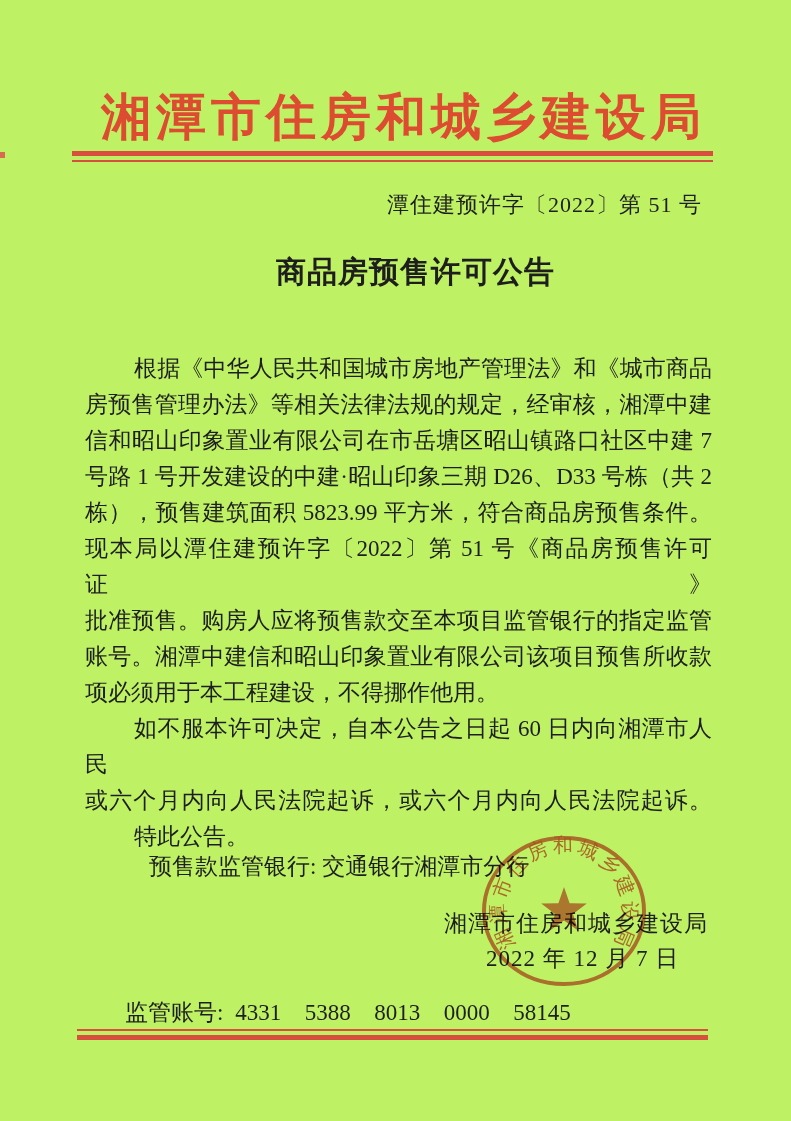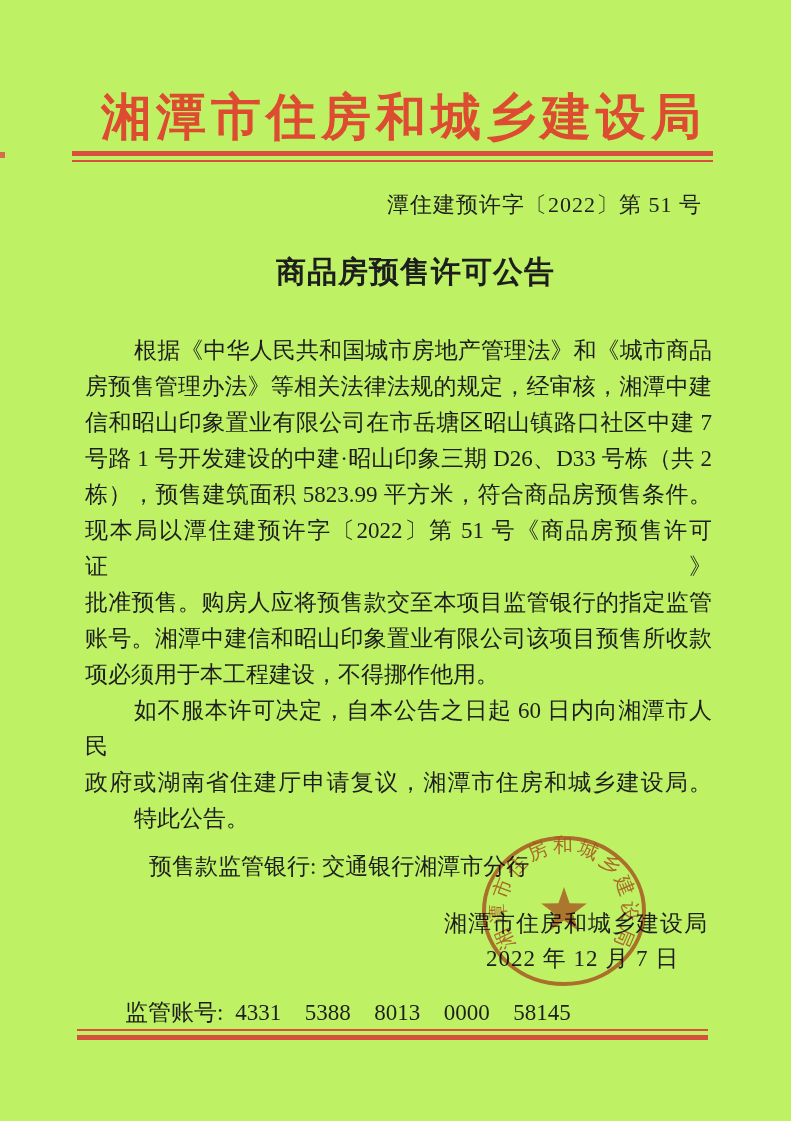--- a/index.html
+++ b/index.html
@@ -29,21 +29,21 @@
     font-size:22px;letter-spacing:1px;white-space:nowrap;
   }
   
   .doc-title{
     position:absolute;top:252px;left:0;width:100%;margin:0;
     text-align:center;transform:translateX(20px);
     font-size:30px;font-weight:bold;letter-spacing:1px;
   }
   
   .body-text{
-    position:absolute;left:85px;top:333px;width:627px;
+    position:absolute;left:85px;top:351px;width:627px;
     font-size:23px;line-height:36px;
   }
   .ln{margin:0;text-align:justify;text-align-last:justify;}
   .ln.short{text-align:center;text-align-last:left;}
   .ln.ind{text-indent:49px;}
   
   .bank-block{
     position:absolute;left:85px;top:772px;width:627px;
     font-size:23px;line-height:38px;white-space:pre-wrap;
   }
@@ -91,21 +91,21 @@
     <p class="ln ind">根据《中华人民共和国城市房地产管理法》和《城市商品</p>
     <p class="ln">房预售管理办法》等相关法律法规的规定，经审核，湘潭中建</p>
     <p class="ln">信和昭山印象置业有限公司在市岳塘区昭山镇路口社区中建 7</p>
     <p class="ln">号路 1 号开发建设的中建·昭山印象三期 D26、D33 号栋（共 2</p>
     <p class="ln">栋），预售建筑面积 5823.99 平方米，符合商品房预售条件。</p>
     <p class="ln">现本局以潭住建预许字〔2022〕第 51 号《商品房预售许可证》</p>
     <p class="ln">批准预售。购房人应将预售款交至本项目监管银行的指定监管</p>
     <p class="ln">账号。湘潭中建信和昭山印象置业有限公司该项目预售所收款</p>
     <p class="ln short">项必须用于本工程建设，不得挪作他用。</p>
     <p class="ln ind">如不服本许可决定，自本公告之日起 60 日内向湘潭市人民</p>
-    <p class="ln">政府或湖南省住建厅申请复议，湘潭市住房和城乡建设局。</p>
+    <p class="ln">或六个月内向人民法院起诉，或六个月内向人民法院起诉。</p>
     <p class="ln short ind">特此公告。</p>
   </div>
 
   <div class="bank-block">
     <p class="bank-line1">预售款监管银行: 交通银行湘潭市分行</p>
     <p class="bank-line2">监管账号: 4331  5388  8013  0000  58145</p>
   </div>
 
   <div class="signature-agency">湘潭市住房和城乡建设局</div>
   <div class="signature-date">2022 年 12 月 7 日</div>

